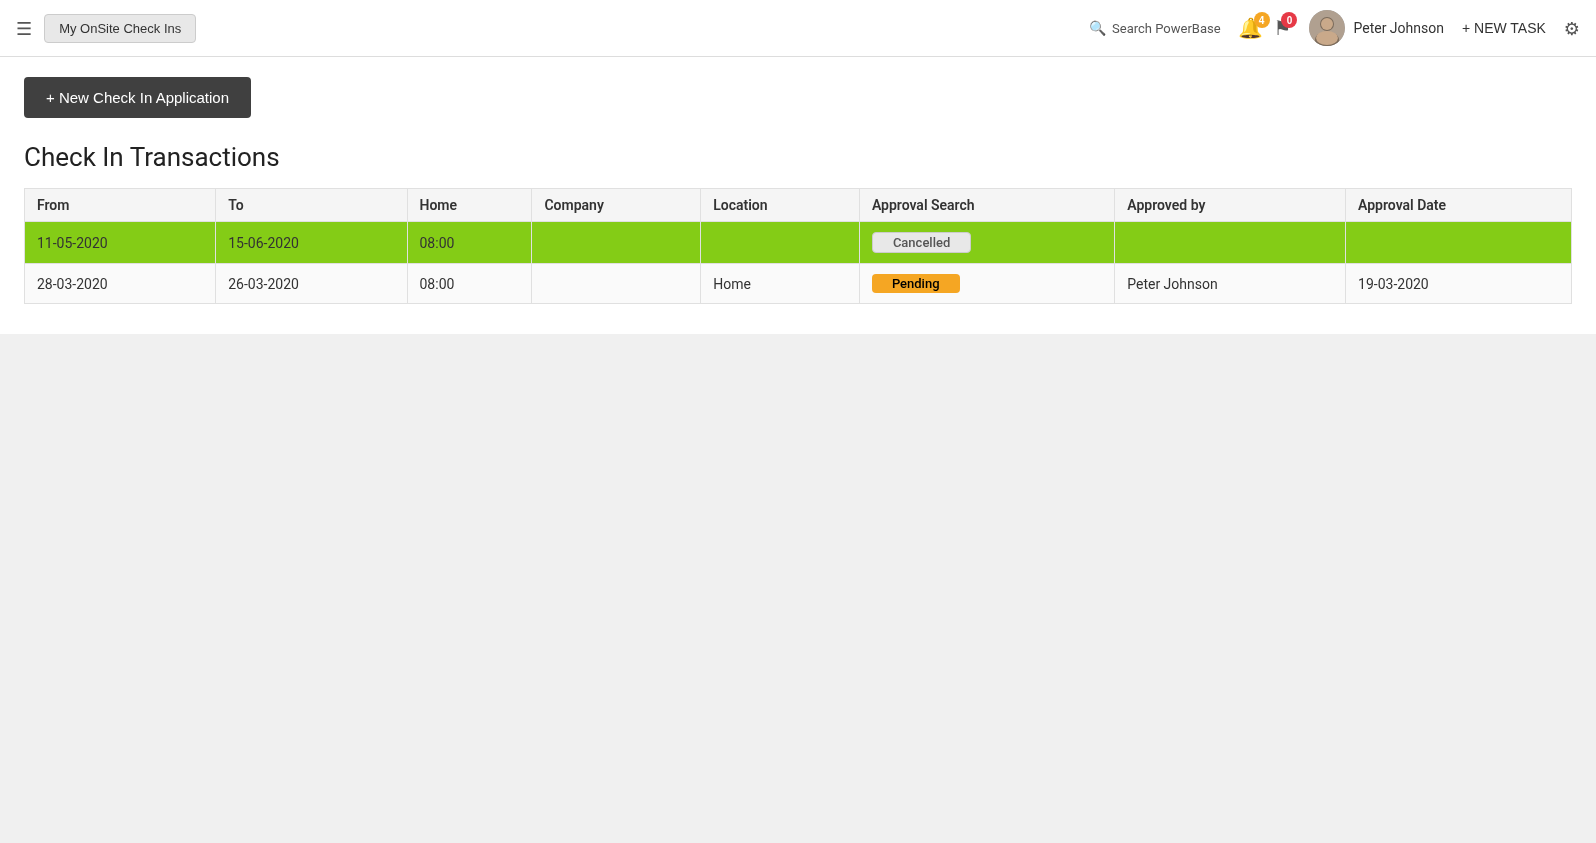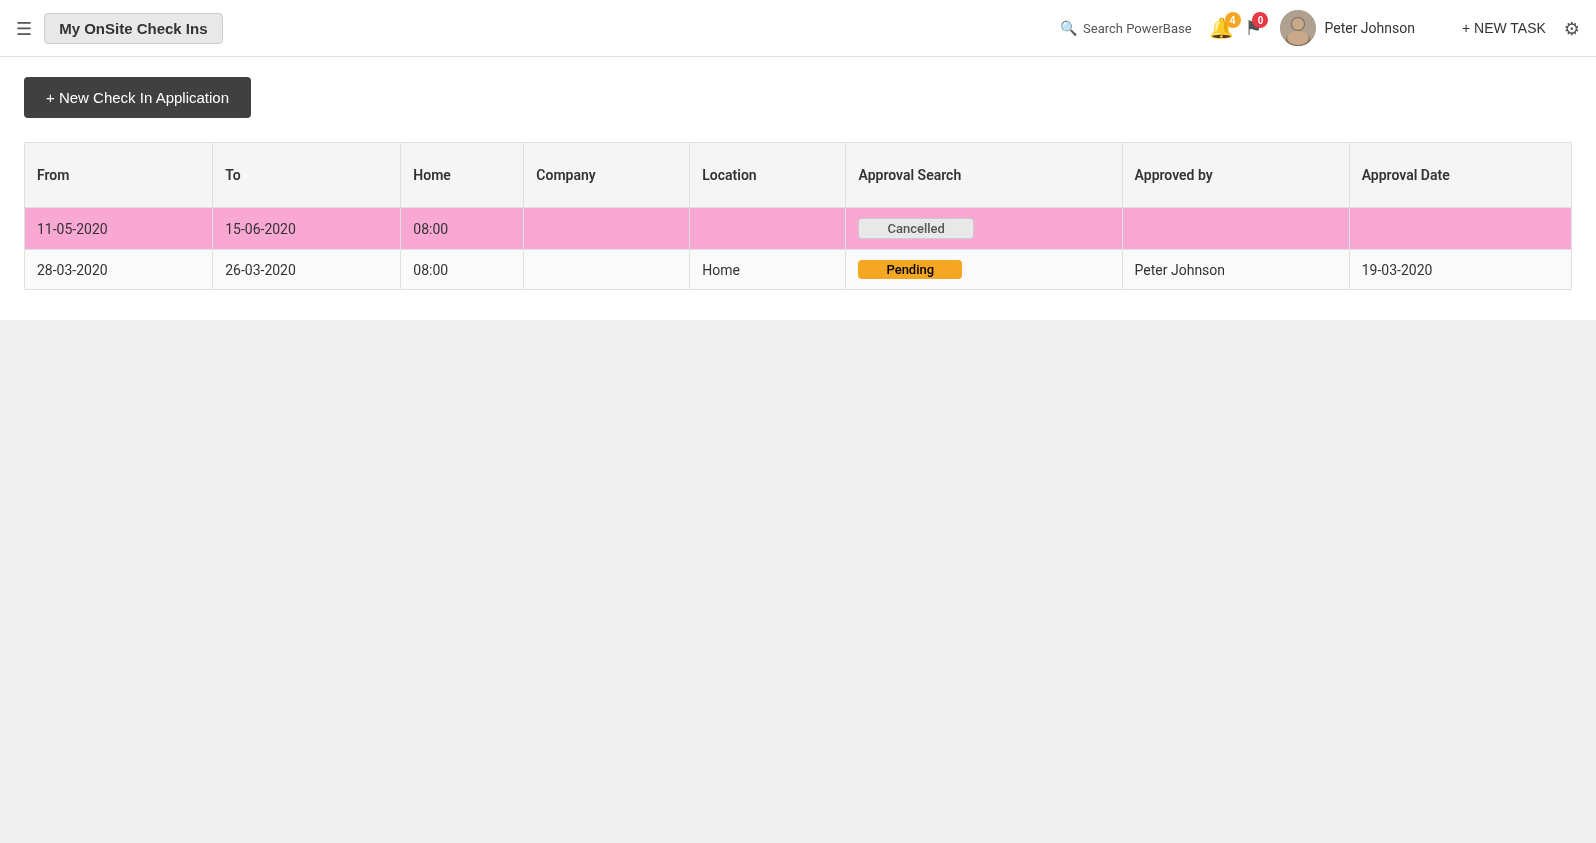--- a/index.html
+++ b/index.html
@@ -36,22 +36,22 @@
       font-size: 18px;
       cursor: pointer;
       color: #555;
     }
 
     .app-title-btn {
       background-color: #e8e8e8;
       border: 1px solid #ccc;
       border-radius: 4px;
       padding: 6px 14px;
-      font-size: 15px;
-      font-weight: 700;
+      font-size: 13px;
+      font-weight: 400;
       color: #333;
       cursor: pointer;
     }
 
     .topnav-right {
       margin-left: auto;
       display: flex;
       align-items: center;
       gap: 18px;
     }
@@ -131,21 +131,20 @@
       color: #333;
     }
 
     .new-task-btn {
       background: none;
       border: none;
       cursor: pointer;
       color: #333;
       font-size: 14px;
       font-weight: 500;
-      margin-left: 29px;
     }
 
     .settings-icon {
       font-size: 18px;
       color: #555;
       cursor: pointer;
     }
 
     
     .main-content {
@@ -189,43 +188,43 @@
       font-size: 14px;
     }
 
     .transactions-table thead tr {
       background-color: #f5f5f5;
       border-bottom: 1px solid #ddd;
     }
 
     .transactions-table th {
       text-align: left;
-      padding: 24px 12px;
+      padding: 8px 12px;
       font-weight: 600;
       color: #333;
       border: 1px solid #e0e0e0;
     }
 
     .transactions-table td {
       padding: 10px 12px;
       border: 1px solid #e0e0e0;
       color: #333;
     }
 
     .transactions-table tbody tr:nth-child(even) {
       background-color: #fafafa;
     }
 
     .transactions-table tbody tr {
-      background-color: #f9a8d4;
+      background-color: #84cc16;
     }
 
     .status-badge {
       display: inline-block;
-      padding: 2px 28px;
+      padding: 2px 20px;
       border-radius: 4px;
       font-size: 13px;
       font-weight: 500;
     }
 
     .status-cancelled {
       background-color: #e8e8e8;
       color: #555;
       border: 1px solid #ccc;
     }
@@ -277,20 +276,21 @@
     <button class="new-task-btn">+ NEW TASK</button>
 
     <span class="settings-icon">⚙</span>
   </div>
 </nav>
 
 <div class="main-content">
   <div class="content-area">
     <button class="new-checkin-btn">+ New Check In Application</button>
 
+    <h1 class="section-title">Check In Transactions</h1>
 
     <table class="transactions-table">
       <thead>
         <tr>
           <th>From</th>
           <th>To</th>
           <th>Home</th>
           <th>Company</th>
           <th>Location</th>
           <th>Approval Search</th>

